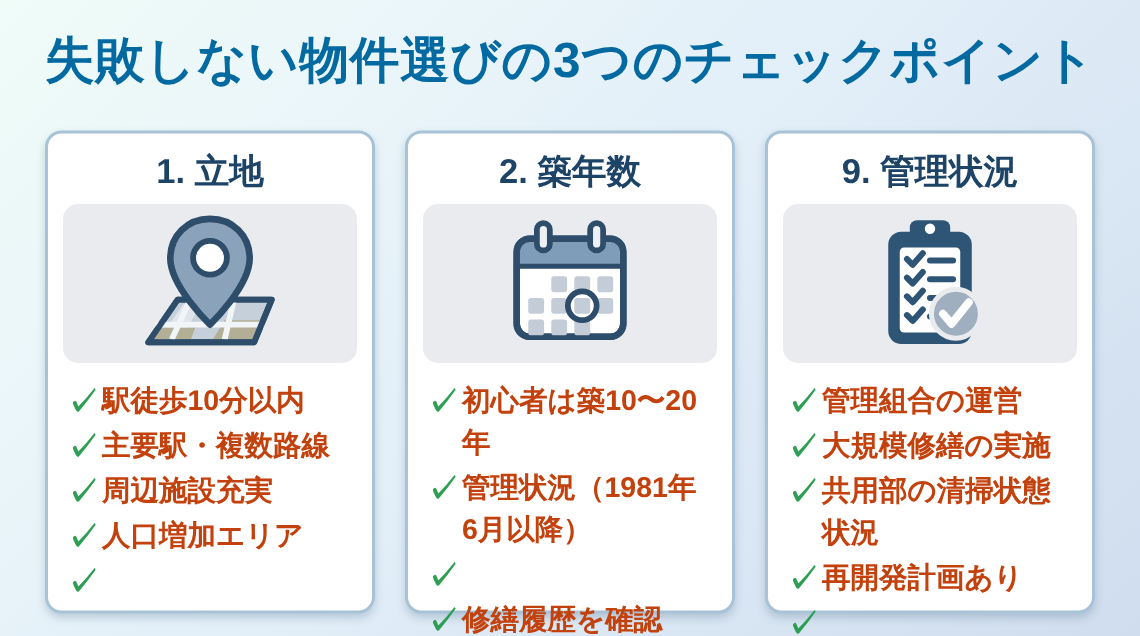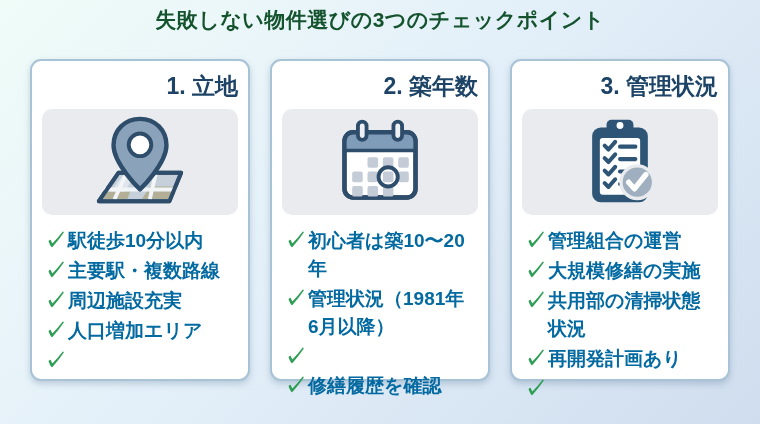--- a/index.html
+++ b/index.html
@@ -3,47 +3,47 @@
 <meta charset="utf-8">
 <style>
   html, body { margin: 0; padding: 0; }
   body {
     width: 760px; height: 424px; overflow: hidden;
     background: linear-gradient(135deg, #f0fcf8 0%, #e4f0f9 45%, #cfddee 100%);
     font-family: "Liberation Sans", sans-serif;
     -webkit-font-smoothing: antialiased;
   }
   .page-title {
-    margin: 7px 0 0 0;
+    margin: 20px 0 0 0;
     text-align: center;
-    font-size: 21px;
+    font-size: 33px;
     font-weight: 800;
     letter-spacing: 0.5px;
-    color: #14532d;
+    color: #0369a1;
     line-height: 1.2;
   }
   .cards {
     display: flex;
     gap: 20px;
     padding: 0 30px;
     margin-top: 27px;
   }
   .card {
     flex: 1 1 0;
     height: 322px;
     background: #ffffff;
     border: 2px solid #a9c3d6;
     border-radius: 11px;
     box-shadow: 0 3px 6px rgba(90, 120, 150, 0.30);
     padding: 8px 10px 0 10px;
     box-sizing: border-box;
   }
   .card-heading {
     margin: 3px 0 0 0;
-    text-align: right;
+    text-align: center;
     font-size: 23px;
     font-weight: 800;
     color: #1d4466;
     line-height: 1.3;
   }
   .icon-panel {
     margin-top: 7px;
     height: 106px;
     border-radius: 10px;
     background: #e9ebee;
@@ -67,21 +67,21 @@
     width: 24px;
     color: #2d9e54;
     font-size: 22px;
     font-weight: 900;
     line-height: 1.25;
   }
   .item-text {
     flex: 1 1 auto;
     font-size: 19px;
     font-weight: 700;
-    color: #0369a1;
+    color: #c2410c;
     line-height: 1.47;
     white-space: pre-wrap;
     letter-spacing: 0px;
   }
 </style>
 </head>
 <body>
 
 <h1 class="page-title">失敗しない物件選びの3つのチェックポイント</h1>
 
@@ -173,21 +173,21 @@
           <span class="check">✓</span>
         </li>
         <li>
           <span class="check">✓</span>
           <span class="item-text">修繕履歴を確認</span>
         </li>
       </ul>
   </section>
 
   <section class="card">
-    <h2 class="card-heading">3. 管理状況</h2>
+    <h2 class="card-heading">9. 管理状況</h2>
     <div class="icon-panel">
       <span>
         <svg width="96" height="96" viewBox="0 0 100 100">
 
           <rect x="21" y="14" width="58" height="78" rx="9" fill="#2e5575"></rect>
 
           <rect x="29" y="25" width="42" height="59" rx="3" fill="#ffffff"></rect>
 
           <rect x="36" y="6" width="28" height="15" rx="5" fill="#2e5575"></rect>
           <circle cx="50" cy="12" r="3.6" fill="#ffffff"></circle>

